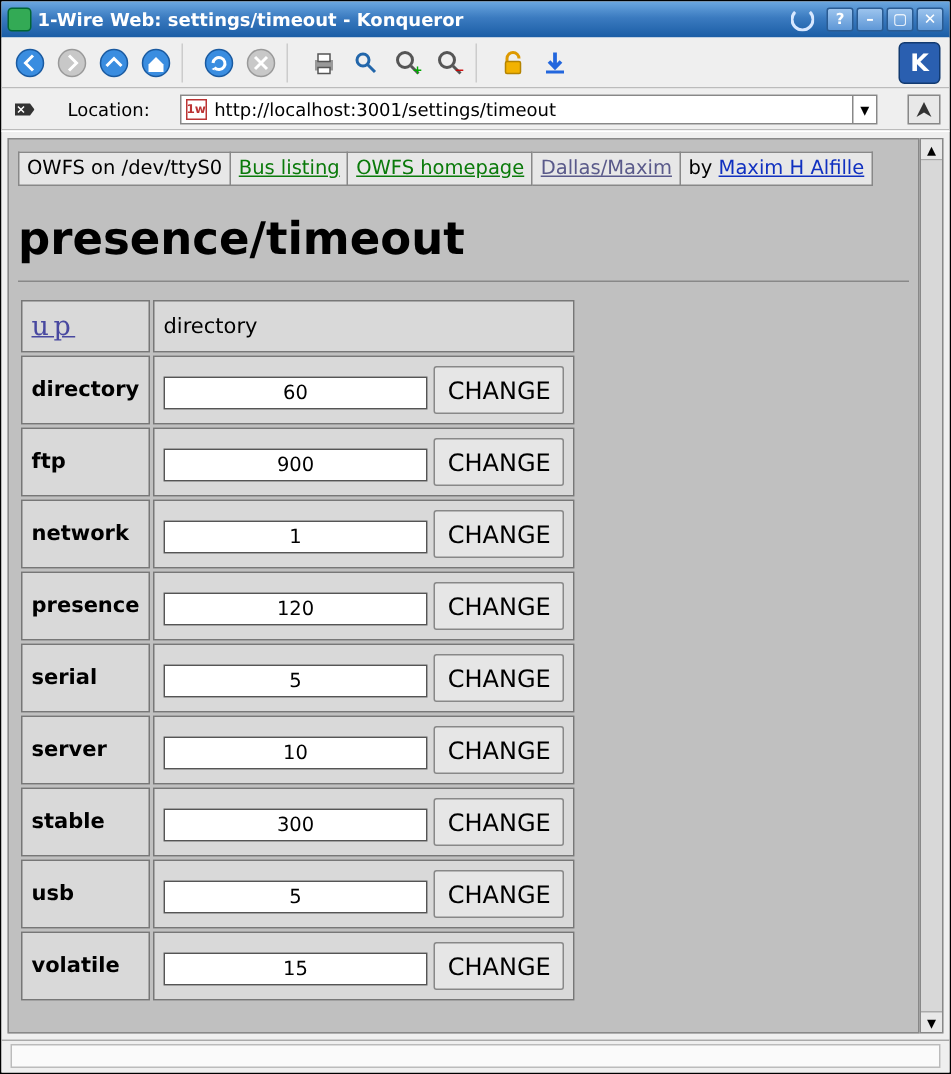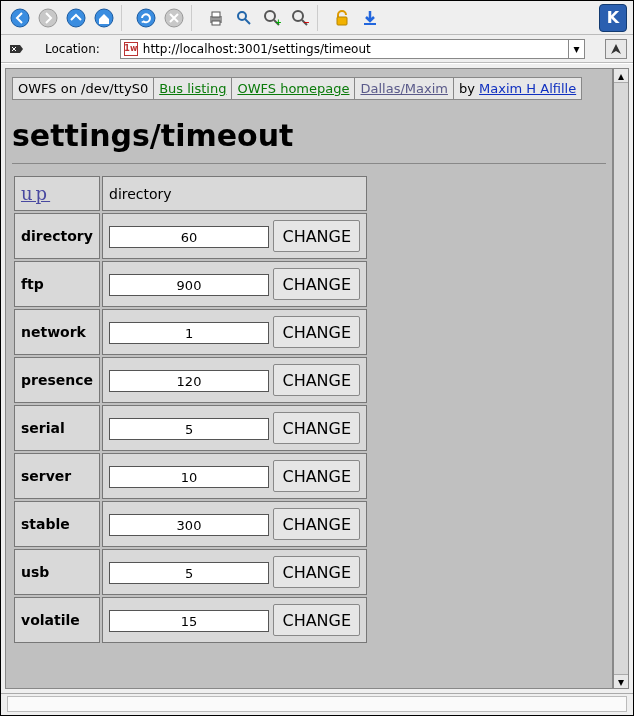--- a/index.html
+++ b/index.html
@@ -155,40 +155,49 @@
     padding: 6px 6px;
     vertical-align: middle;
     font-size: 14px;
   }
   .settings-table td.head-link a {
     color: #4848a0; text-decoration: underline; font-family: "DejaVu Serif", Georgia, serif;
     font-size: 18px; letter-spacing: 3px;
   }
   .settings-table td.row-label { font-weight: bold; font-size: 14px; }
   .settings-table input.val {
-    width: 160px; height: 22px; border: 1px solid #555; background:#fff;
+    width: 176px; height: 22px; border: 1px solid #555; background:#fff;
     font-size: 13px; text-align: center; font-family: inherit;
   }
   .settings-table button.change {
     height: 32px; padding: 0 8px; font-size: 16px;
     background: #e6e6e6; border: 1px solid #888; border-radius: 2px;
     font-family: inherit;
   }
   .statusbar {
     height: 22px; background: #efefef; border-top: 1px solid #aaa;
     padding: 2px 6px;
   }
   .status-inner {
     height: 16px; border: 1px solid #bbb; background: #fafafa;
   }
 </style>
 </head>
 <body>
 
 <div class="window">
+  <div class="titlebar">
+    <div class="title-icon"></div>
+    <div class="title">1-Wire Web: settings/timeout - Konqueror</div>
+    <div class="swirl"></div>
+    <div class="win-btn">?</div>
+    <div class="win-btn">–</div>
+    <div class="win-btn">▢</div>
+    <div class="win-btn">✕</div>
+  </div>
 
   <div class="toolbar">
     <div class="tool-btn">
         <svg viewBox="0 0 20 20">
           <circle cx="10" cy="10" r="9" fill="#3a8de0" stroke="#1a5aa0"></circle>
           <path d="M12 5l-5 5 5 5" stroke="#fff" stroke-width="2" fill="none"></path>
         </svg>
       </div>
     <div class="tool-btn">
         <svg viewBox="0 0 20 20">
@@ -295,21 +304,21 @@
               <tr>
             <td>OWFS on /dev/ttyS0</td>
             <td><a class="green">Bus listing</a></td>
             <td><a class="green">OWFS homepage</a></td>
             <td><a class="gray">Dallas/Maxim</a></td>
             <td><span>by</span> <a class="blue">Maxim H Alfille</a></td>
           </tr>
         </tbody>
           </table>
 
-        <h1 class="page-title">settings/timeout</h1>
+        <h1 class="page-title">presence/timeout</h1>
         <hr class="rule">
 
         <table class="settings-table">
           <tbody>
               <tr>
             <td class="head-link"><a>up</a></td>
             <td>directory</td>
           </tr>
           </tbody>
             <tbody id="rows-body">

